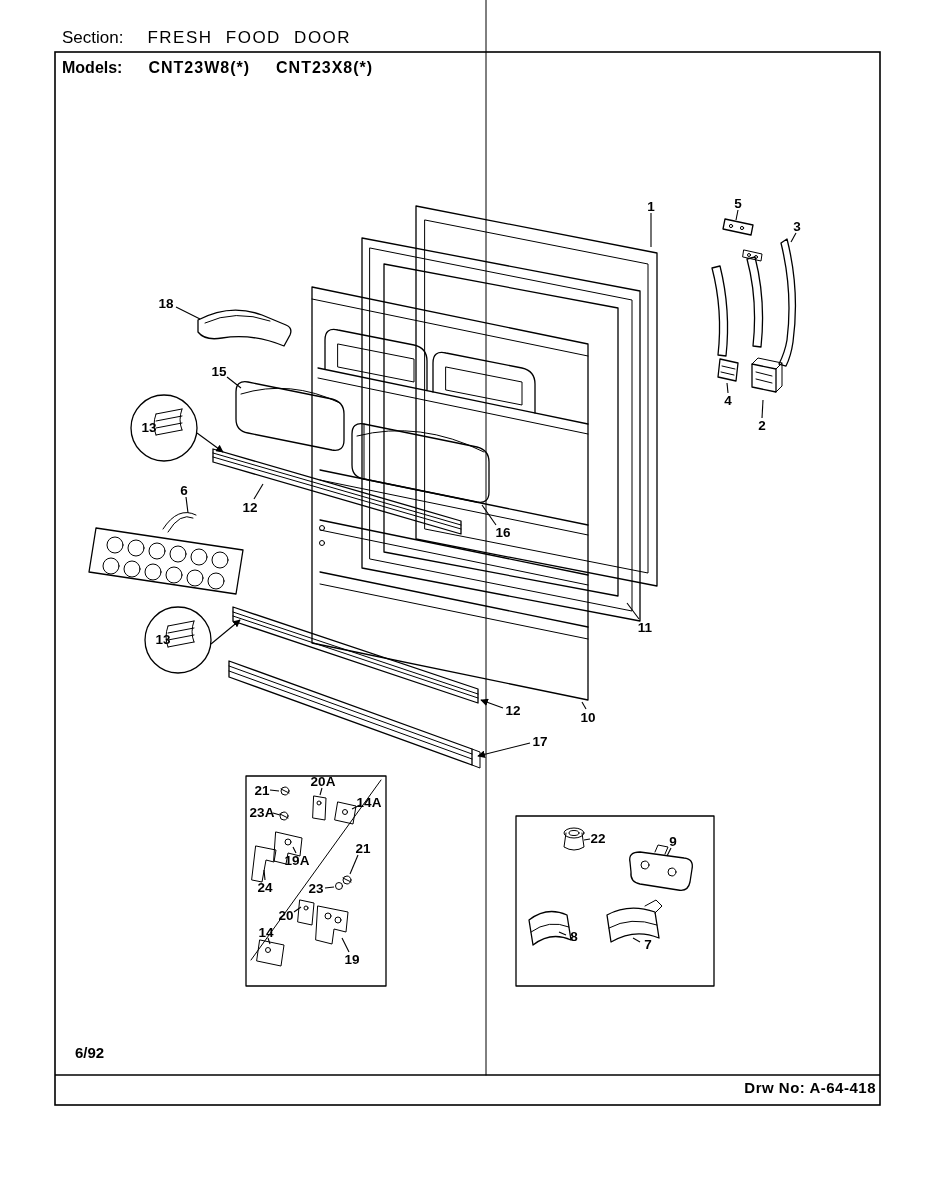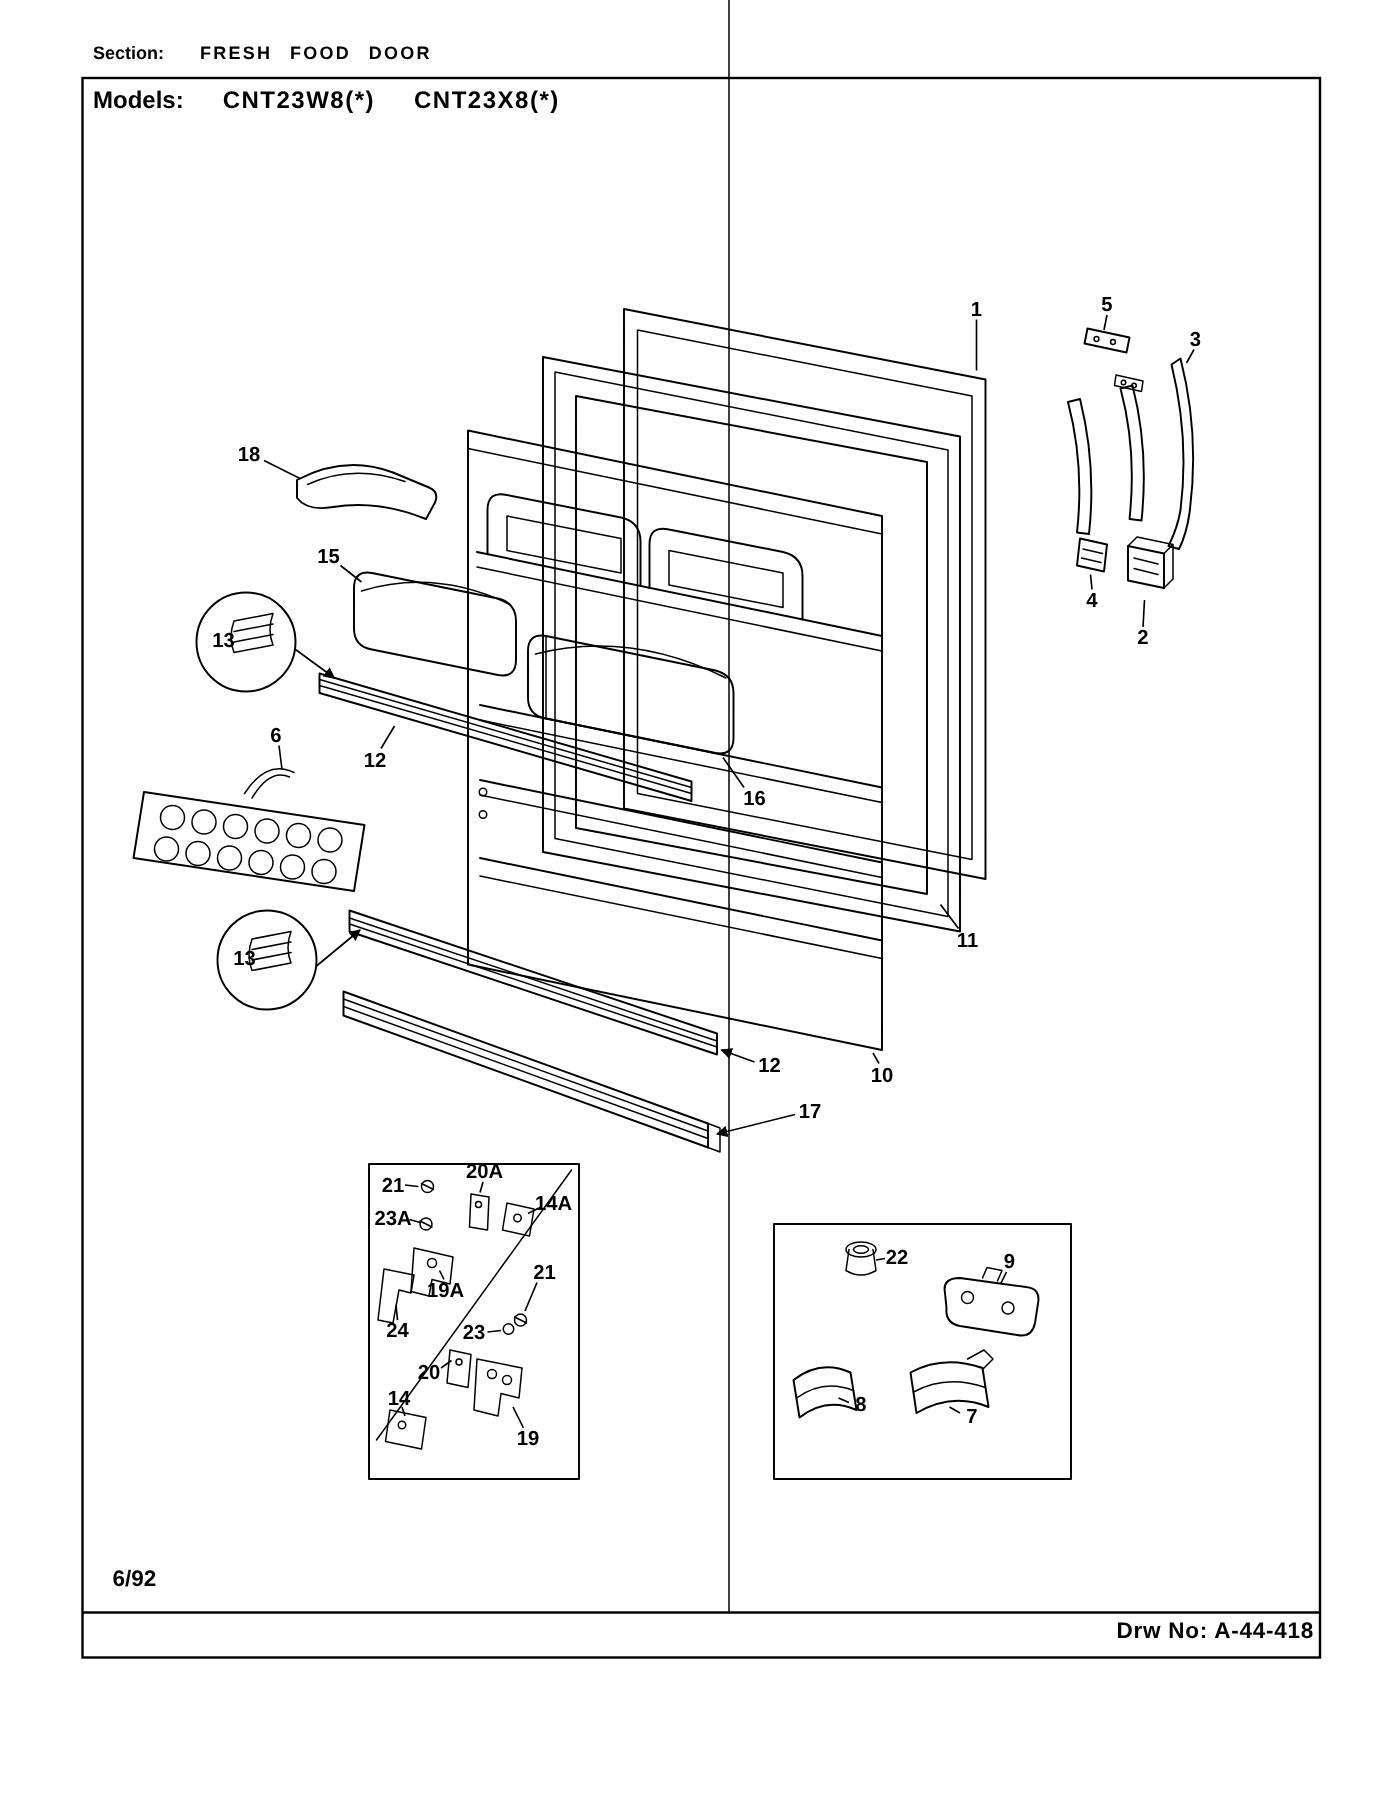--- a/index.html
+++ b/index.html
@@ -1,21 +1,21 @@
 <!DOCTYPE html>
 <html><head>
 <meta charset="utf-8">
 <style>
   html,body { margin:0; padding:0; background:#ffffff; }
   .page {
     position:relative; width:925px; height:1200px; background:#ffffff;
     font-family:"Liberation Sans", sans-serif; color:#000; overflow:hidden;
   }
   .diagram-svg { position:absolute; left:0; top:0; width:925px; height:1200px; }
-  .hdr-section { position:absolute; left:62px; top:28px; font-size:12px; font-weight:bold; white-space:nowrap; }
+  .hdr-section { position:absolute; left:62px; top:28px; font-size:17px; font-weight:normal; white-space:nowrap; }
   .hdr-section .section-title { margin-left:24px; letter-spacing:1.5px; word-spacing:7px; }
   .hdr-models { position:absolute; left:62px; top:59px; font-size:16px; font-weight:bold; white-space:nowrap;text-align:right; }
   .hdr-models .model { margin-left:26px; letter-spacing:1px; }
   .hdr-models .model:first-of-type { margin-left:24px; }
   .ftr-date { position:absolute; left:75px; top:1044px; font-size:15px; font-weight:bold; }
   .ftr-drw  { position:absolute; right:49px; top:1079px; font-size:15px; font-weight:bold; letter-spacing:0.5px; }
 
   .ln   { fill:none; stroke:#000; stroke-width:1.3; stroke-linejoin:round; stroke-linecap:round; }
   .thin { stroke-width:1; }
   .frame{ fill:none; stroke:#000; stroke-width:1.6; }
@@ -262,16 +262,16 @@
   <div class="hdr-section">
     <span>Section:</span><span class="section-title">FRESH FOOD DOOR</span>
   </div>
   <div class="hdr-models">
     <span>Models:</span><span class="model">CNT23W8(*)</span><span class="model">CNT23X8(*)</span>
   </div>
 
   <div class="ftr-date">6/92</div>
   <div class="ftr-drw">
     <span>Drw No:</span>
-    <span>A-44-418</span>
+    <span>A-64-418</span>
   </div>
 
 </div>
 
 </body></html>

